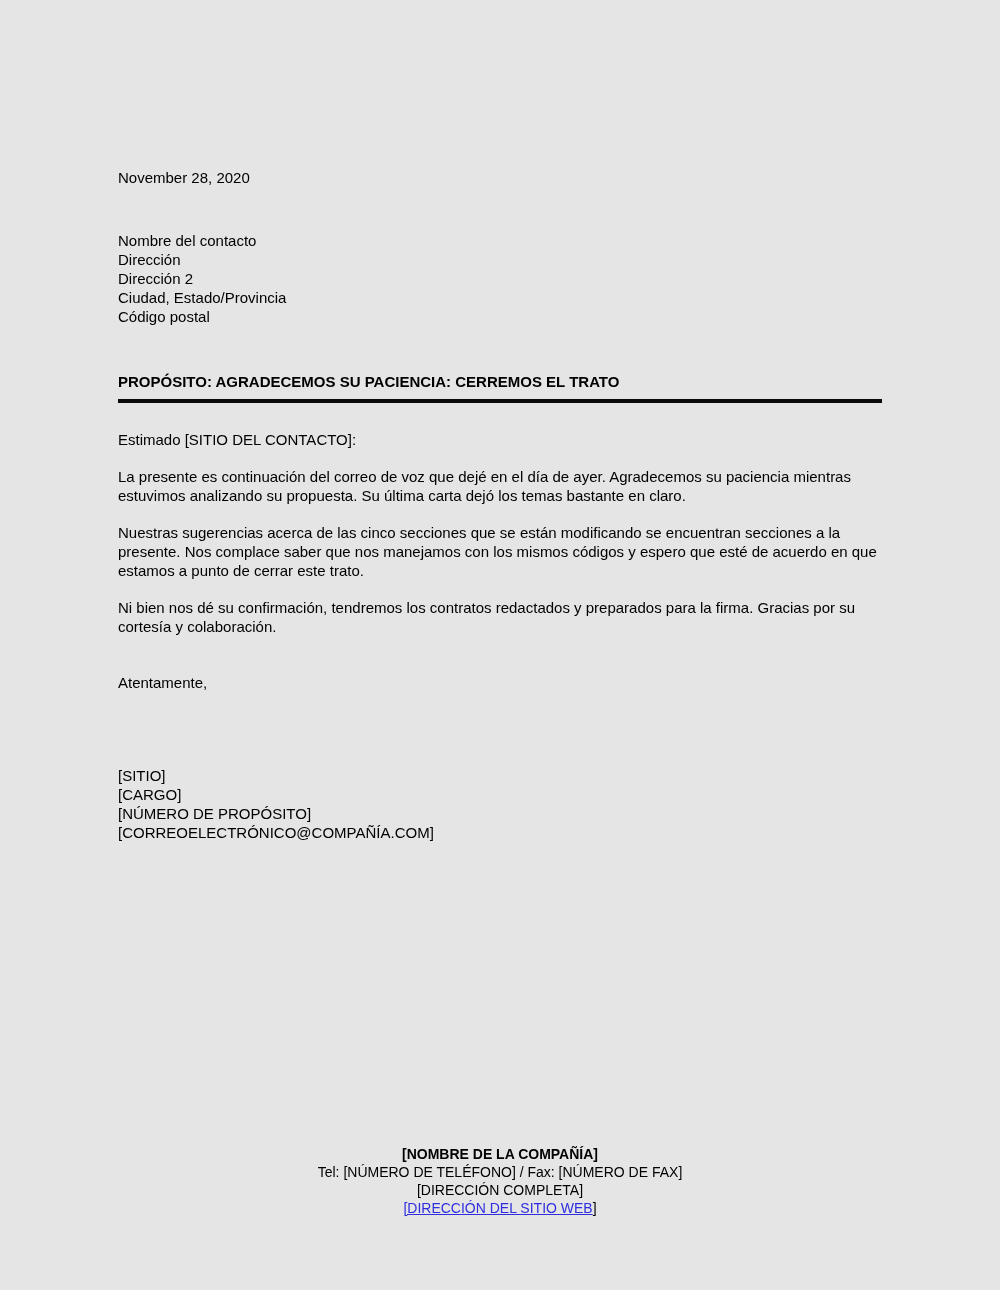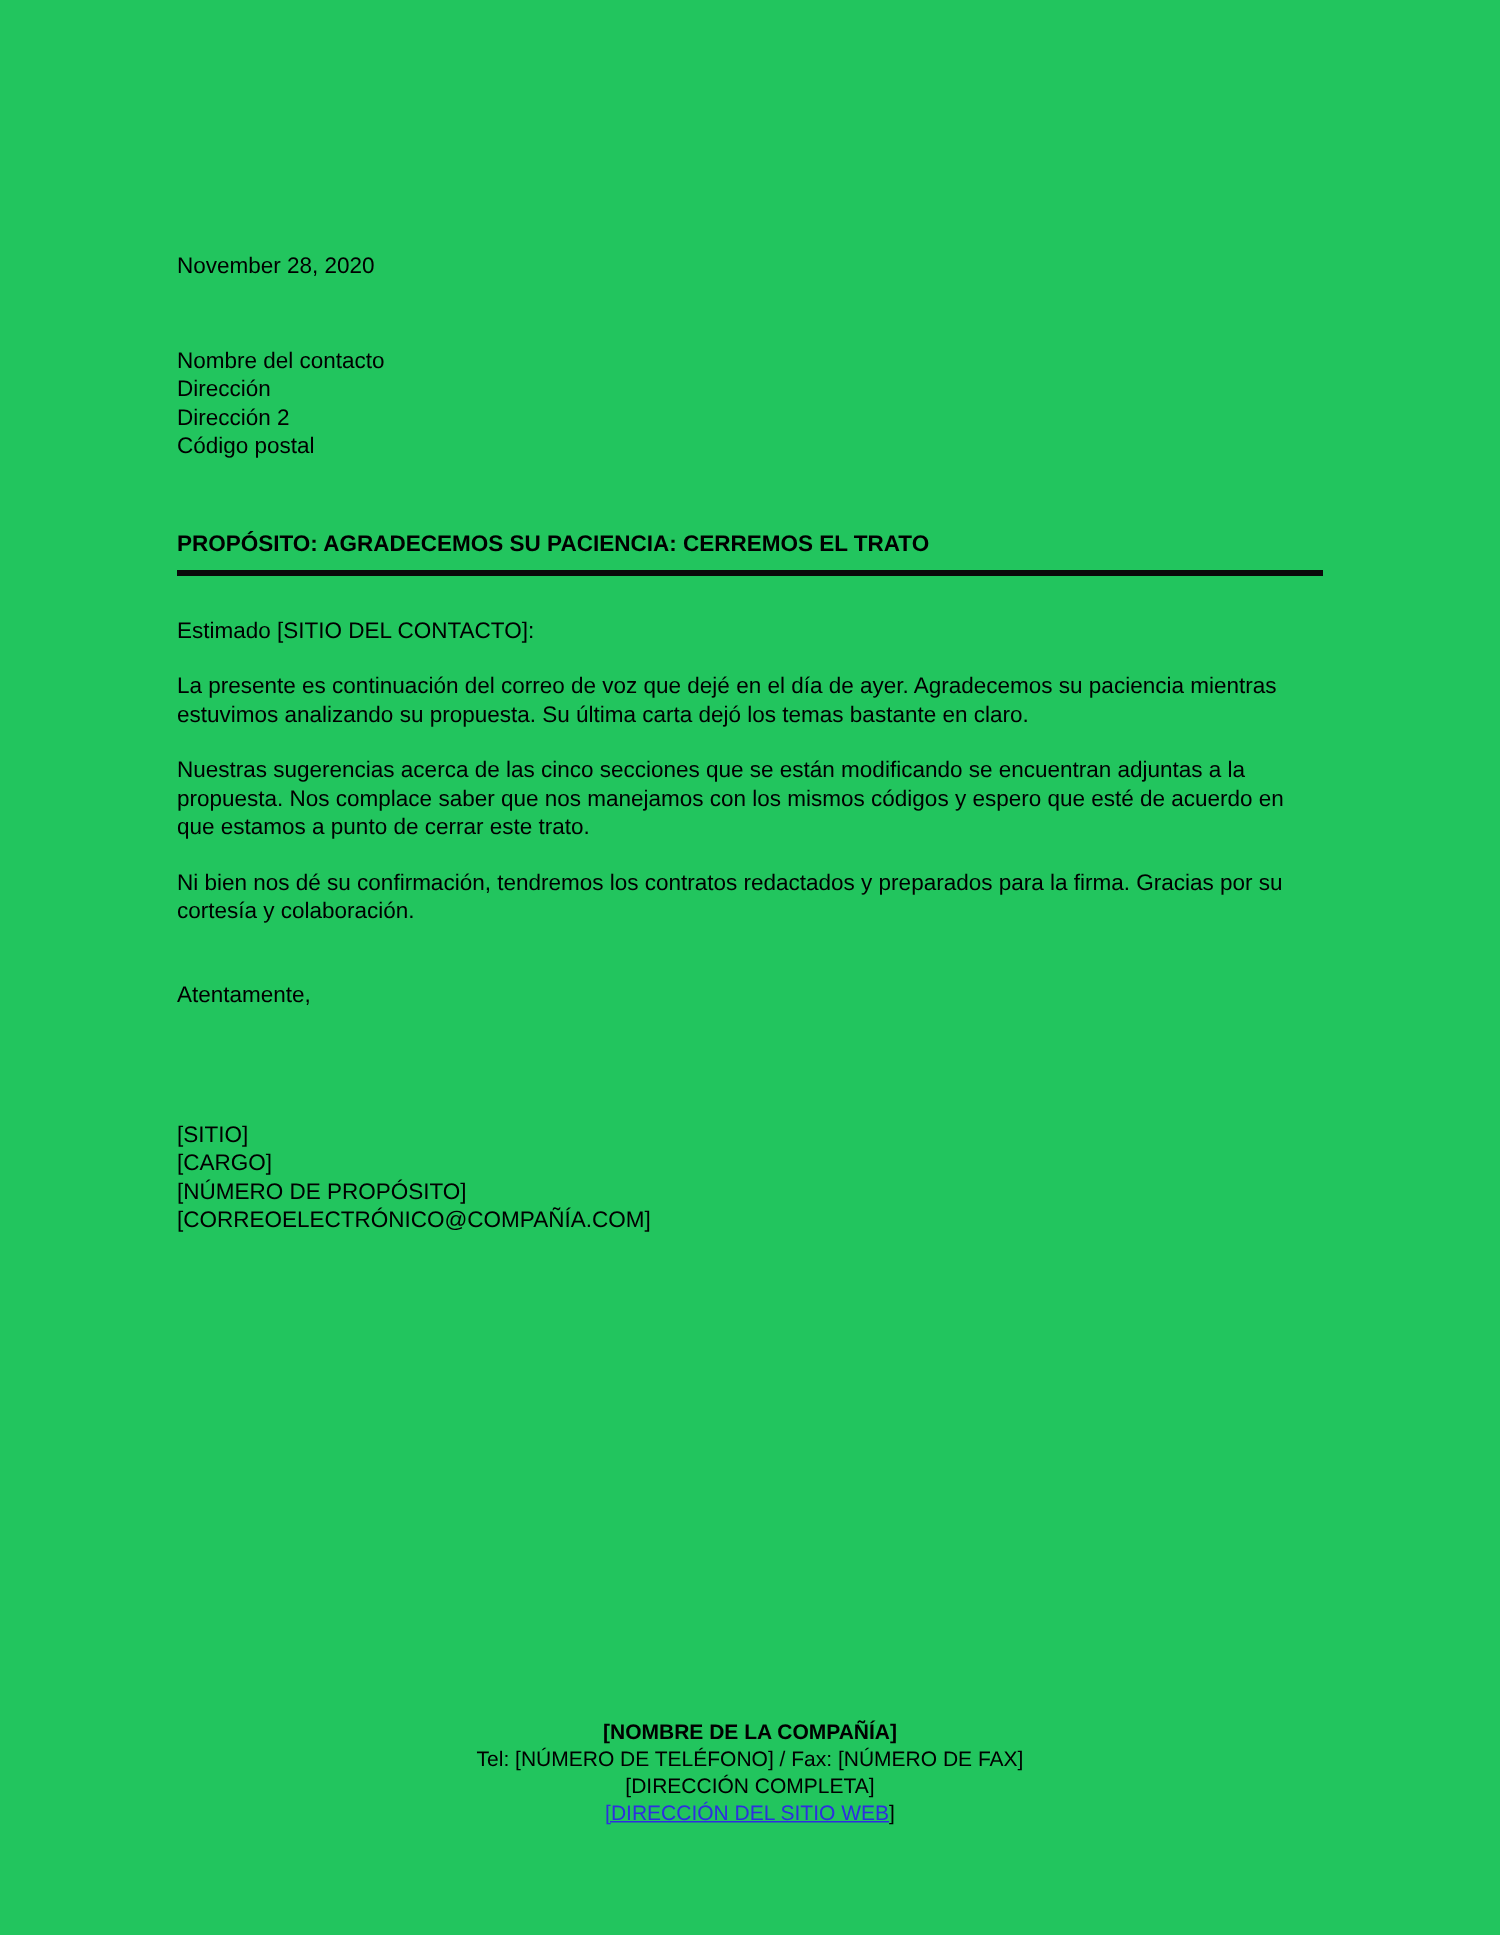--- a/index.html
+++ b/index.html
@@ -1,21 +1,21 @@
 <!DOCTYPE html>
 <html><head>
 <meta charset="utf-8">
 <style>
   * { margin: 0; padding: 0; box-sizing: border-box; }
   html, body { background: #ffffff; }
   .page {
     position: relative;
     width: 1000px;
     height: 1290px;
-    background: #22c55e;
+    background: #e5e5e5;
     font-family: "Liberation Sans", sans-serif;
     font-size: 15px;
     line-height: 19px;
     color: #000000;
     overflow: hidden;
   }
   .content {
     position: absolute;
     left: 118px;
     width: 764px;
@@ -60,30 +60,31 @@
 
 <div class="page">
   <div class="content">
 
     <p class="date">November 28, 2020</p>
 
     <div class="recipient-block">
       <div>Nombre del contacto</div>
       <div>Dirección</div>
       <div>Dirección 2</div>
+      <div>Ciudad, Estado/Provincia</div>
       <div>Código postal</div>
     </div>
 
     <p class="subject">PROPÓSITO: AGRADECEMOS SU PACIENCIA: CERREMOS EL TRATO</p>
     <hr class="rule">
 
     <p class="salutation">Estimado [SITIO DEL CONTACTO]:</p>
 
     <p class="body-para">La presente es continuación del correo de voz que dejé en el día de ayer. Agradecemos su paciencia mientras estuvimos analizando su propuesta. Su última carta dejó los temas bastante en claro.</p>
-    <p class="body-para">Nuestras sugerencias acerca de las cinco secciones que se están modificando se encuentran adjuntas a la propuesta. Nos complace saber que nos manejamos con los mismos códigos y espero que esté de acuerdo en que estamos a punto de cerrar este trato.</p>
+    <p class="body-para">Nuestras sugerencias acerca de las cinco secciones que se están modificando se encuentran secciones a la presente. Nos complace saber que nos manejamos con los mismos códigos y espero que esté de acuerdo en que estamos a punto de cerrar este trato.</p>
     <p class="body-para">Ni bien nos dé su confirmación, tendremos los contratos redactados y preparados para la firma. Gracias por su cortesía y colaboración.</p>
 
     <p class="closing">Atentamente,</p>
 
     <div class="signature-block">
       <div>[SITIO]</div>
       <div>[CARGO]</div>
       <div>[NÚMERO DE PROPÓSITO]</div>
       <div>[CORREOELECTRÓNICO@COMPAÑÍA.COM]</div>
     </div>

